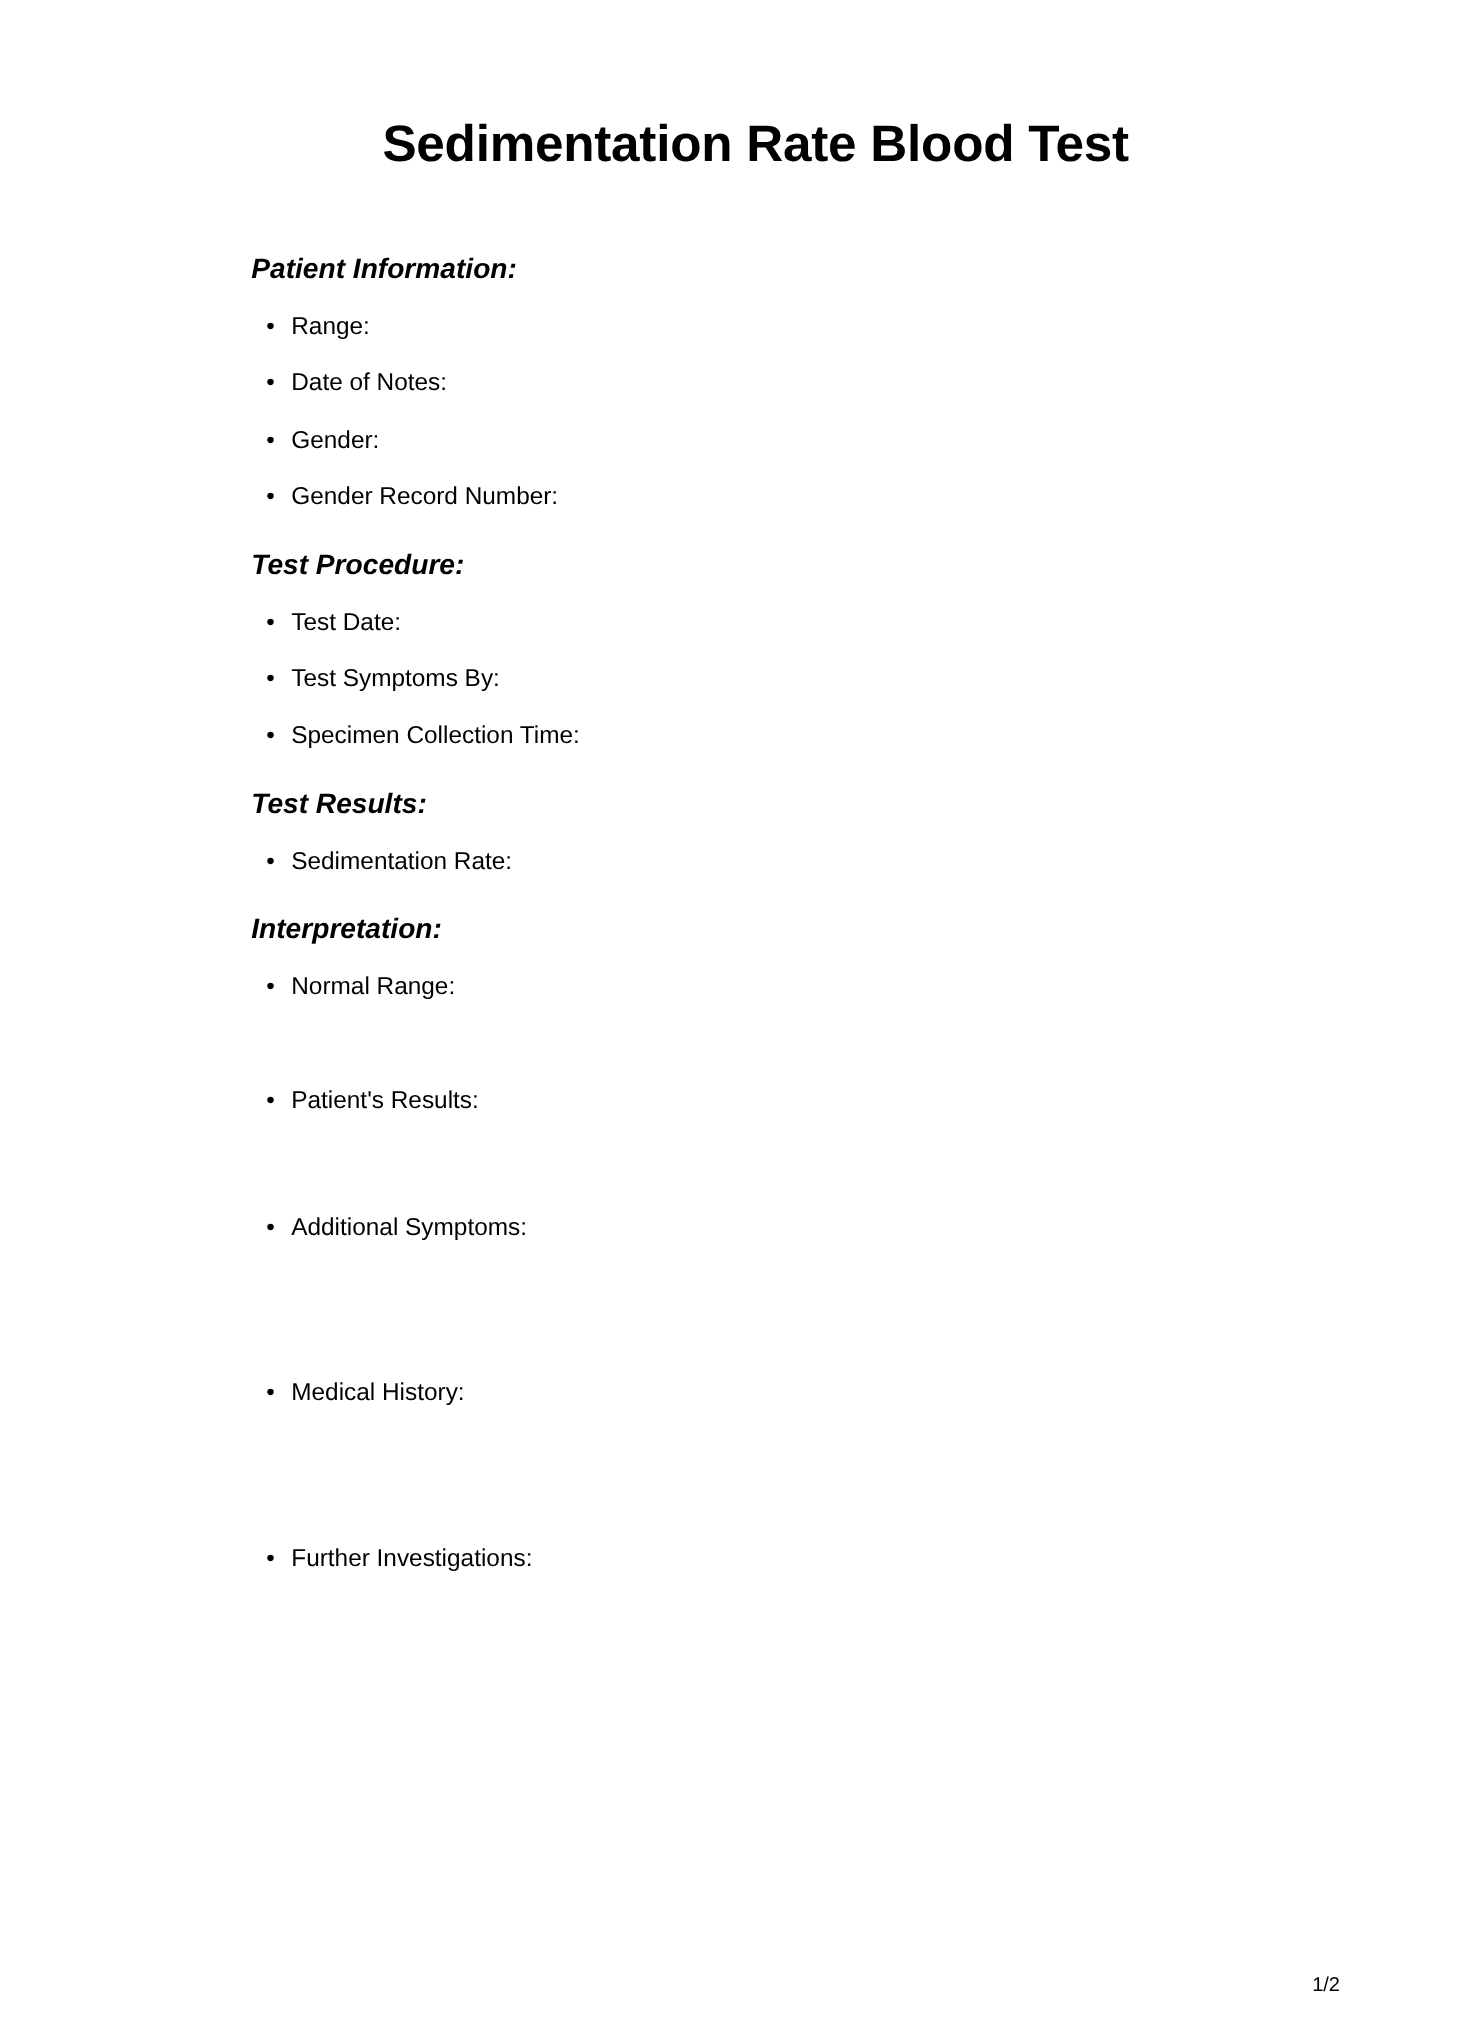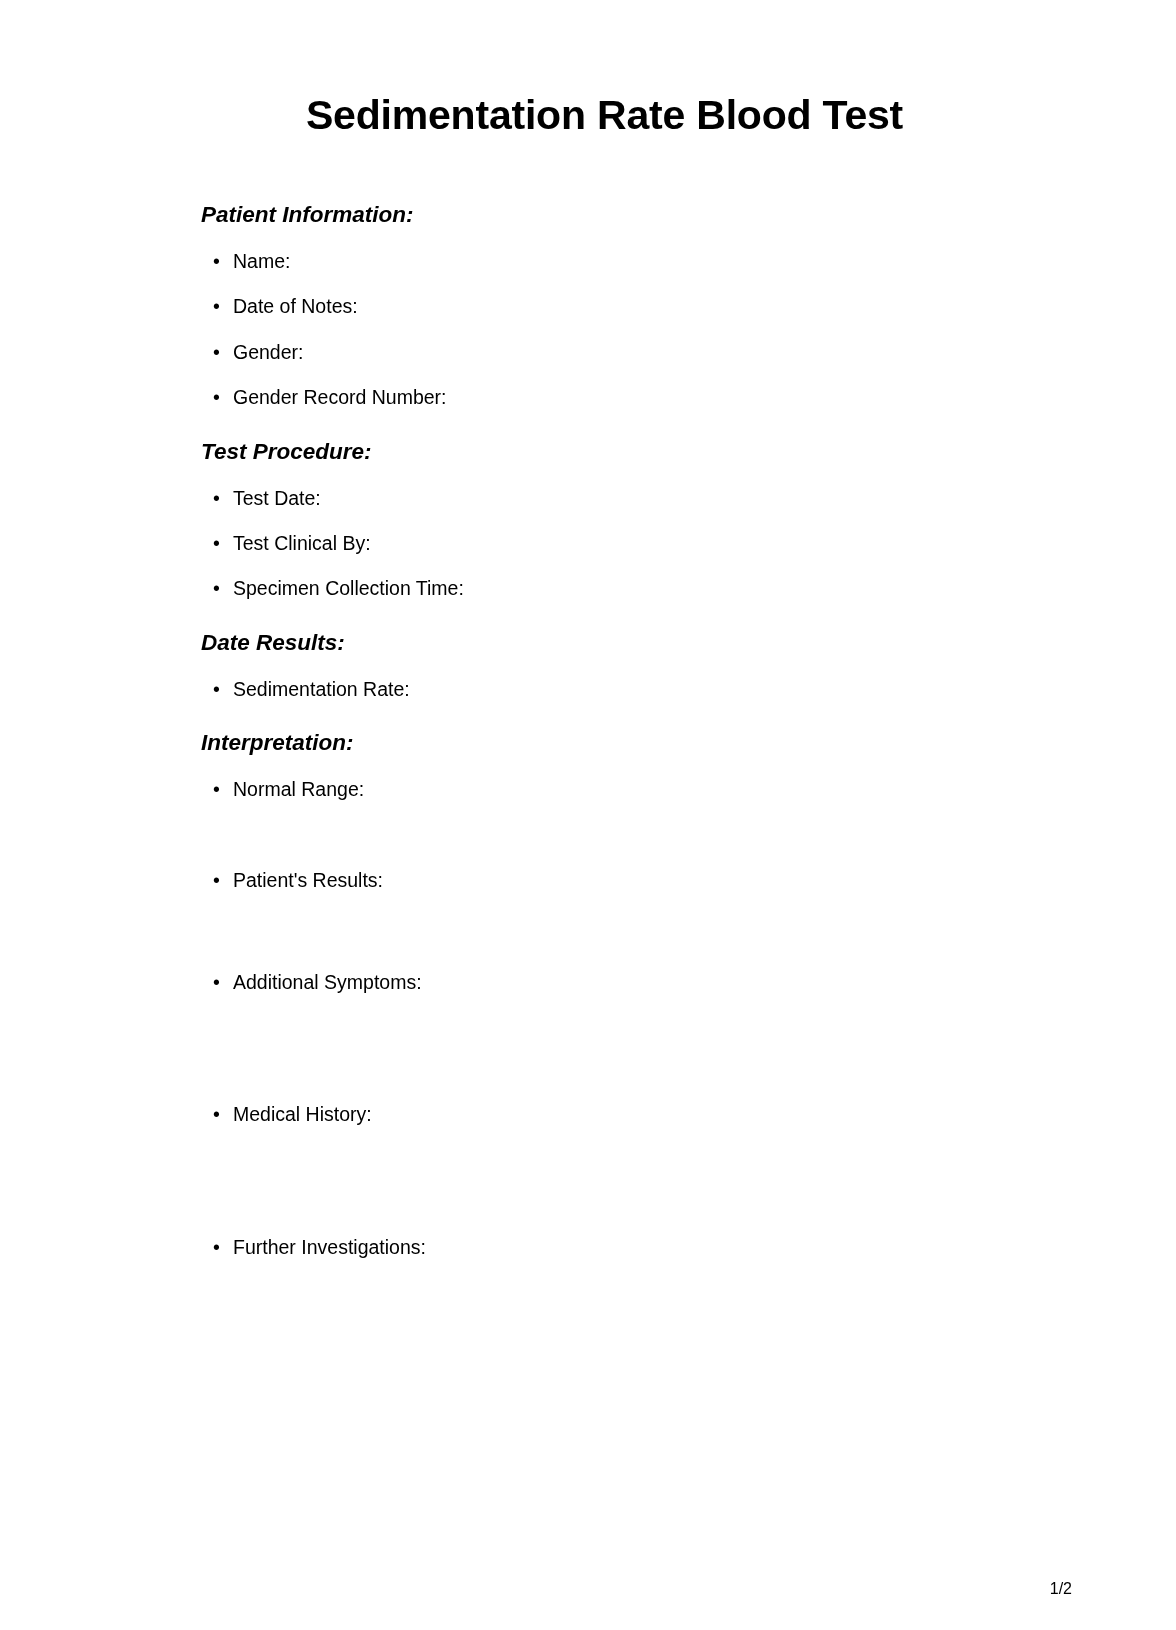--- a/index.html
+++ b/index.html
@@ -84,39 +84,39 @@
 
 <div class="page">
 
   <h1 class="doc-title">Sedimentation Rate Blood Test</h1>
 
   <div class="content">
 
     <h2 class="section-heading first">Patient Information:</h2>
     <div class="gap-after-heading"></div>
     <ul class="field-list">
-      <li><span class="bullet">•</span><span>Name:</span></li>
+      <li><span class="bullet">•</span><span>Range:</span></li>
       <li style="margin-top:21px"><span class="bullet">•</span><span>Date of Notes:</span></li>
       <li style="margin-top:21px"><span class="bullet">•</span><span>Gender:</span></li>
       <li style="margin-top:21px"><span class="bullet">•</span><span>Gender Record Number:</span></li>
     </ul>
 
     <div class="gap-before-heading"></div>
 
     <h2 class="section-heading">Test Procedure:</h2>
     <div class="gap-after-heading"></div>
     <ul class="field-list">
       <li><span class="bullet">•</span><span>Test Date:</span></li>
-      <li style="margin-top:21px"><span class="bullet">•</span><span>Test Clinical By:</span></li>
+      <li style="margin-top:21px"><span class="bullet">•</span><span>Test Symptoms By:</span></li>
       <li style="margin-top:21px"><span class="bullet">•</span><span>Specimen Collection Time:</span></li>
     </ul>
 
     <div class="gap-before-heading"></div>
 
-    <h2 class="section-heading">Date Results:</h2>
+    <h2 class="section-heading">Test Results:</h2>
     <div class="gap-after-heading"></div>
     <ul class="field-list">
       <li><span class="bullet">•</span><span>Sedimentation Rate:</span></li>
     </ul>
 
     <div class="gap-before-heading"></div>
 
     <h2 class="section-heading">Interpretation:</h2>
     <div class="gap-after-heading"></div>
     <ul class="field-list">

